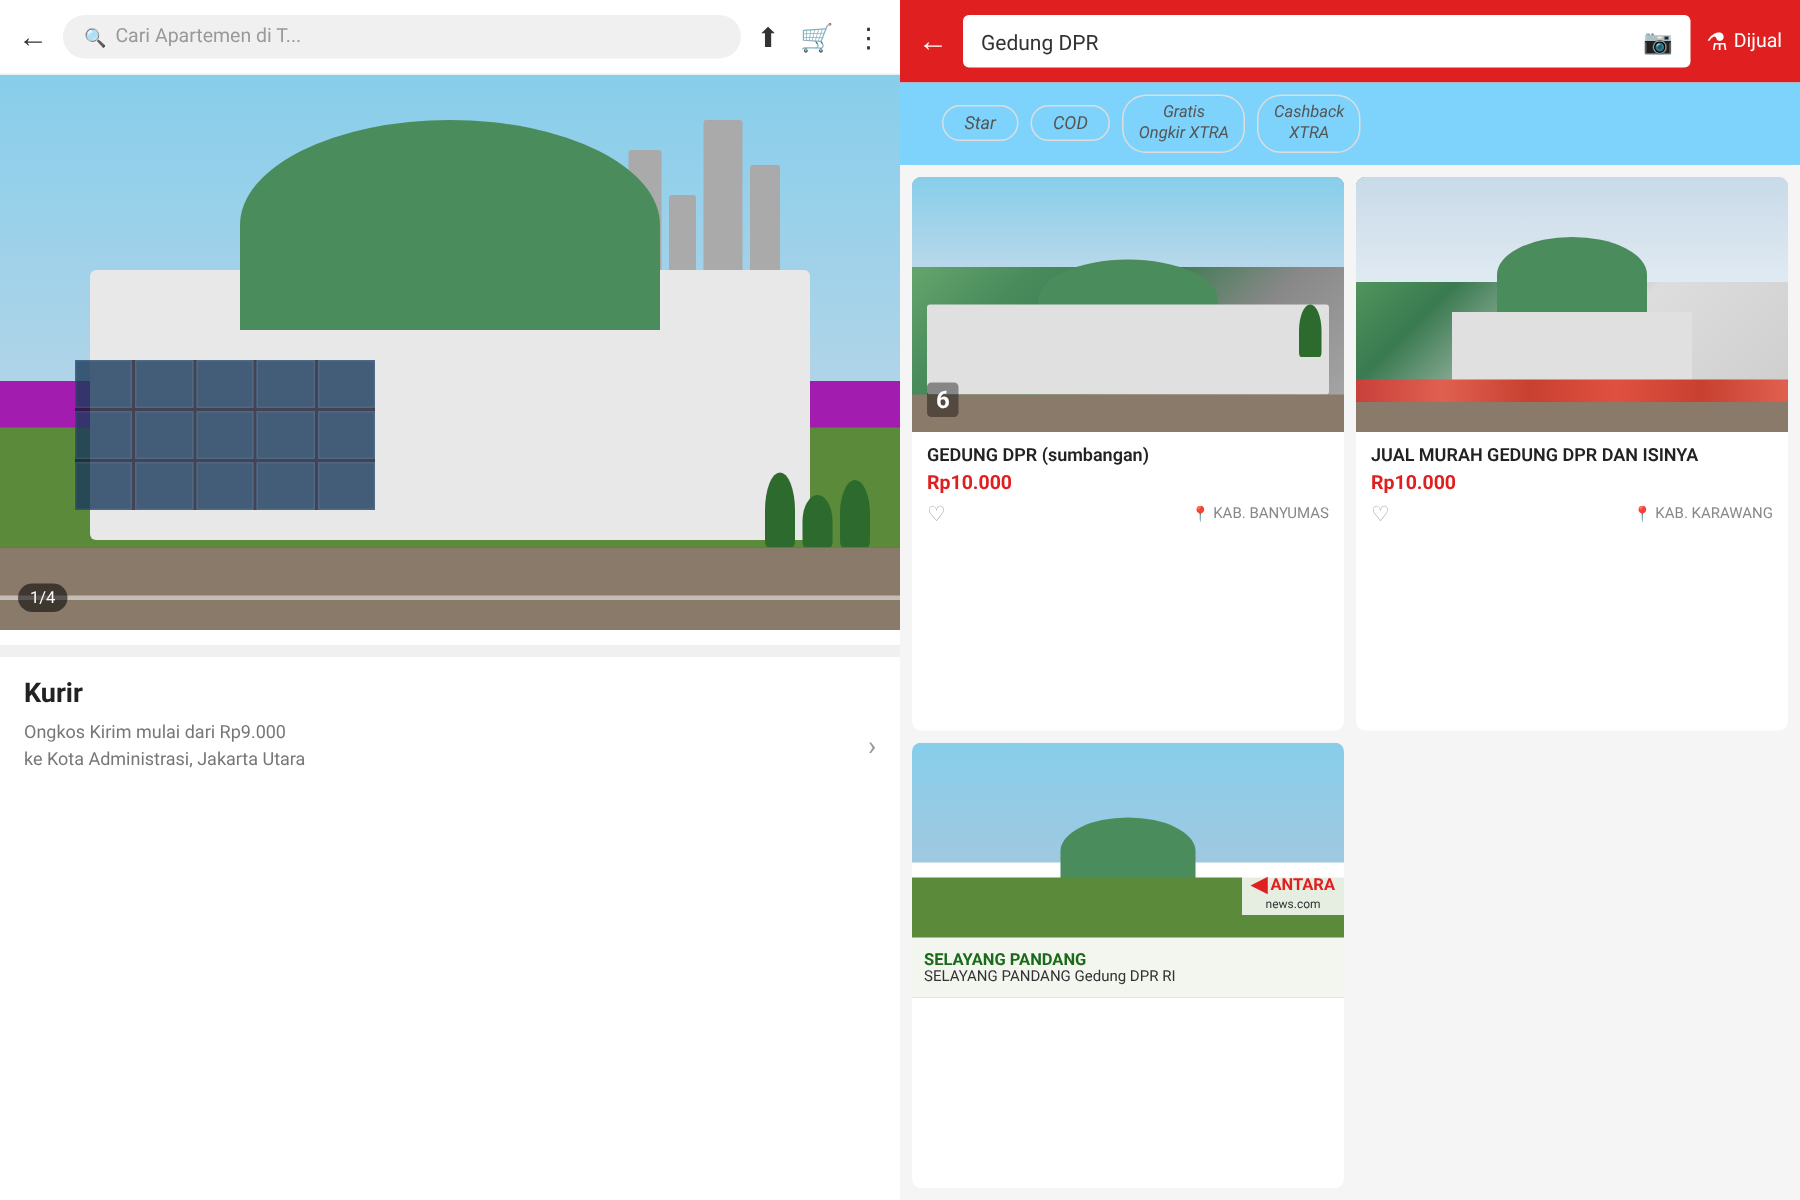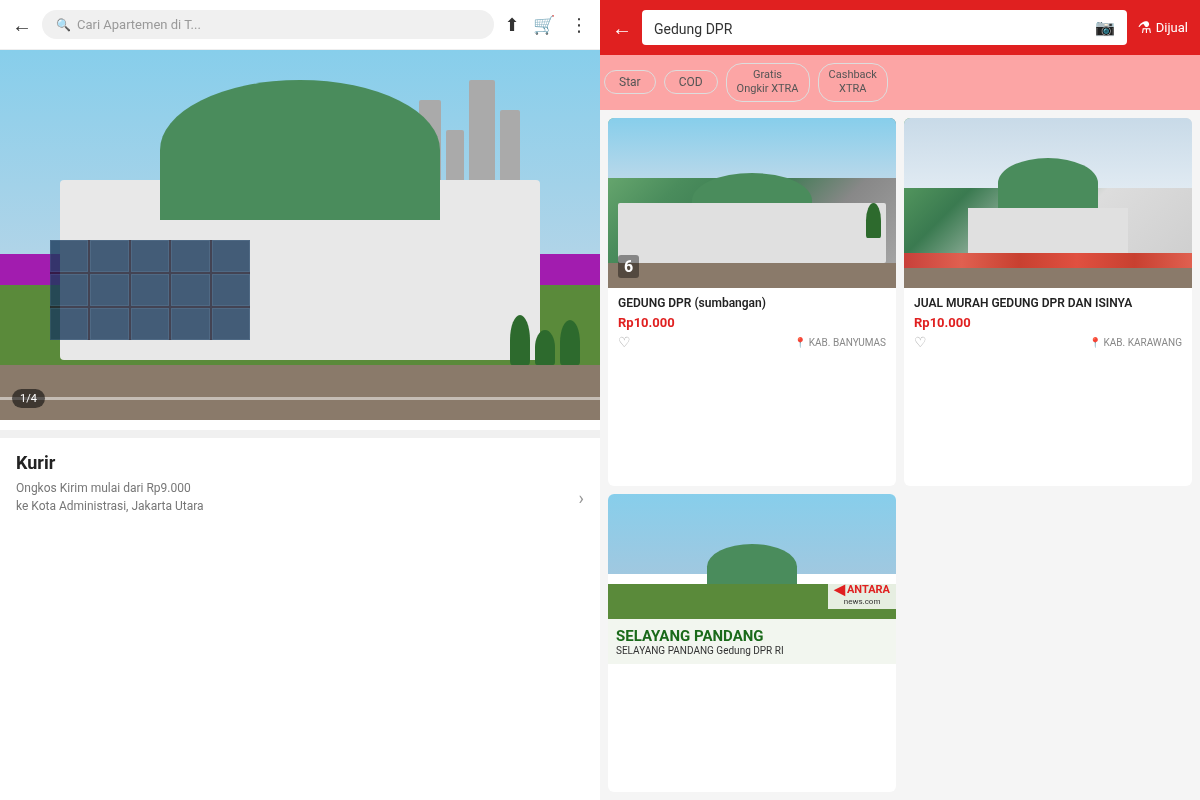--- a/index.html
+++ b/index.html
@@ -310,25 +310,26 @@
     }
 
     .tab-separator {
       width: 1px;
       background: #eee;
       margin: 10px 0;
       align-self: stretch;
     }
 
     .filters-row {
-      background: #fca5a5;
+      background: #7dd3fc;
       display: flex;
       gap: 8px;
-      padding: 8px 4px;
-      align-items: center;
+      padding: 8px 28px;
+      align-items: center;
+      font-style: italic;
     }
 
     .filter-chip {
       padding: 4px 14px;
       border-radius: 16px;
       font-size: 12px;
       border: 1px solid #ddd;
       color: #555;
       cursor: pointer;
     }
@@ -655,21 +656,21 @@
         </div>
       </div>
     </div>
 
     <div class="product-card">
       <div style="position:relative;width:100%;height:170px;overflow:hidden;">
         <div style="position:absolute;top:0;left:0;right:0;height:80px;background:linear-gradient(180deg,#87CEEB 0%,#a0c8e0 100%);"></div>
         <div style="position:absolute;top:50px;left:50%;transform:translateX(-50%);width:90px;height:45px;background:#4a8c5c;border-radius:50% 50% 0 0;"></div>
         <div style="position:absolute;top:90px;left:0;right:0;height:80px;background:#5a8a3a;"></div>
         <div style="position:absolute;bottom:0;left:0;right:0;background:rgba(255,255,255,0.92);padding:8px;">
-          <div style="font-size:15px;font-weight:bold;color:#1a6a1a;">SELAYANG PANDANG</div>
+          <div style="font-size:11px;font-weight:bold;color:#1a6a1a;">SELAYANG PANDANG</div>
           <div style="font-size:10px;color:#333;">SELAYANG PANDANG Gedung DPR RI</div>
         </div>
 
         <div style="position:absolute;bottom:55px;right:0;background:rgba(255,255,255,0.85);padding:3px 6px;text-align:center;">
           <div style="color:#e02020;font-weight:bold;font-size:11px;display:flex;align-items:center;gap:2px;">
             <span style="color:#e02020;font-size:14px;">◀</span>
             <span>ANTARA</span>
           </div>
           <div style="font-size:8px;color:#333;">
             <span>news</span><span>.com</span>

